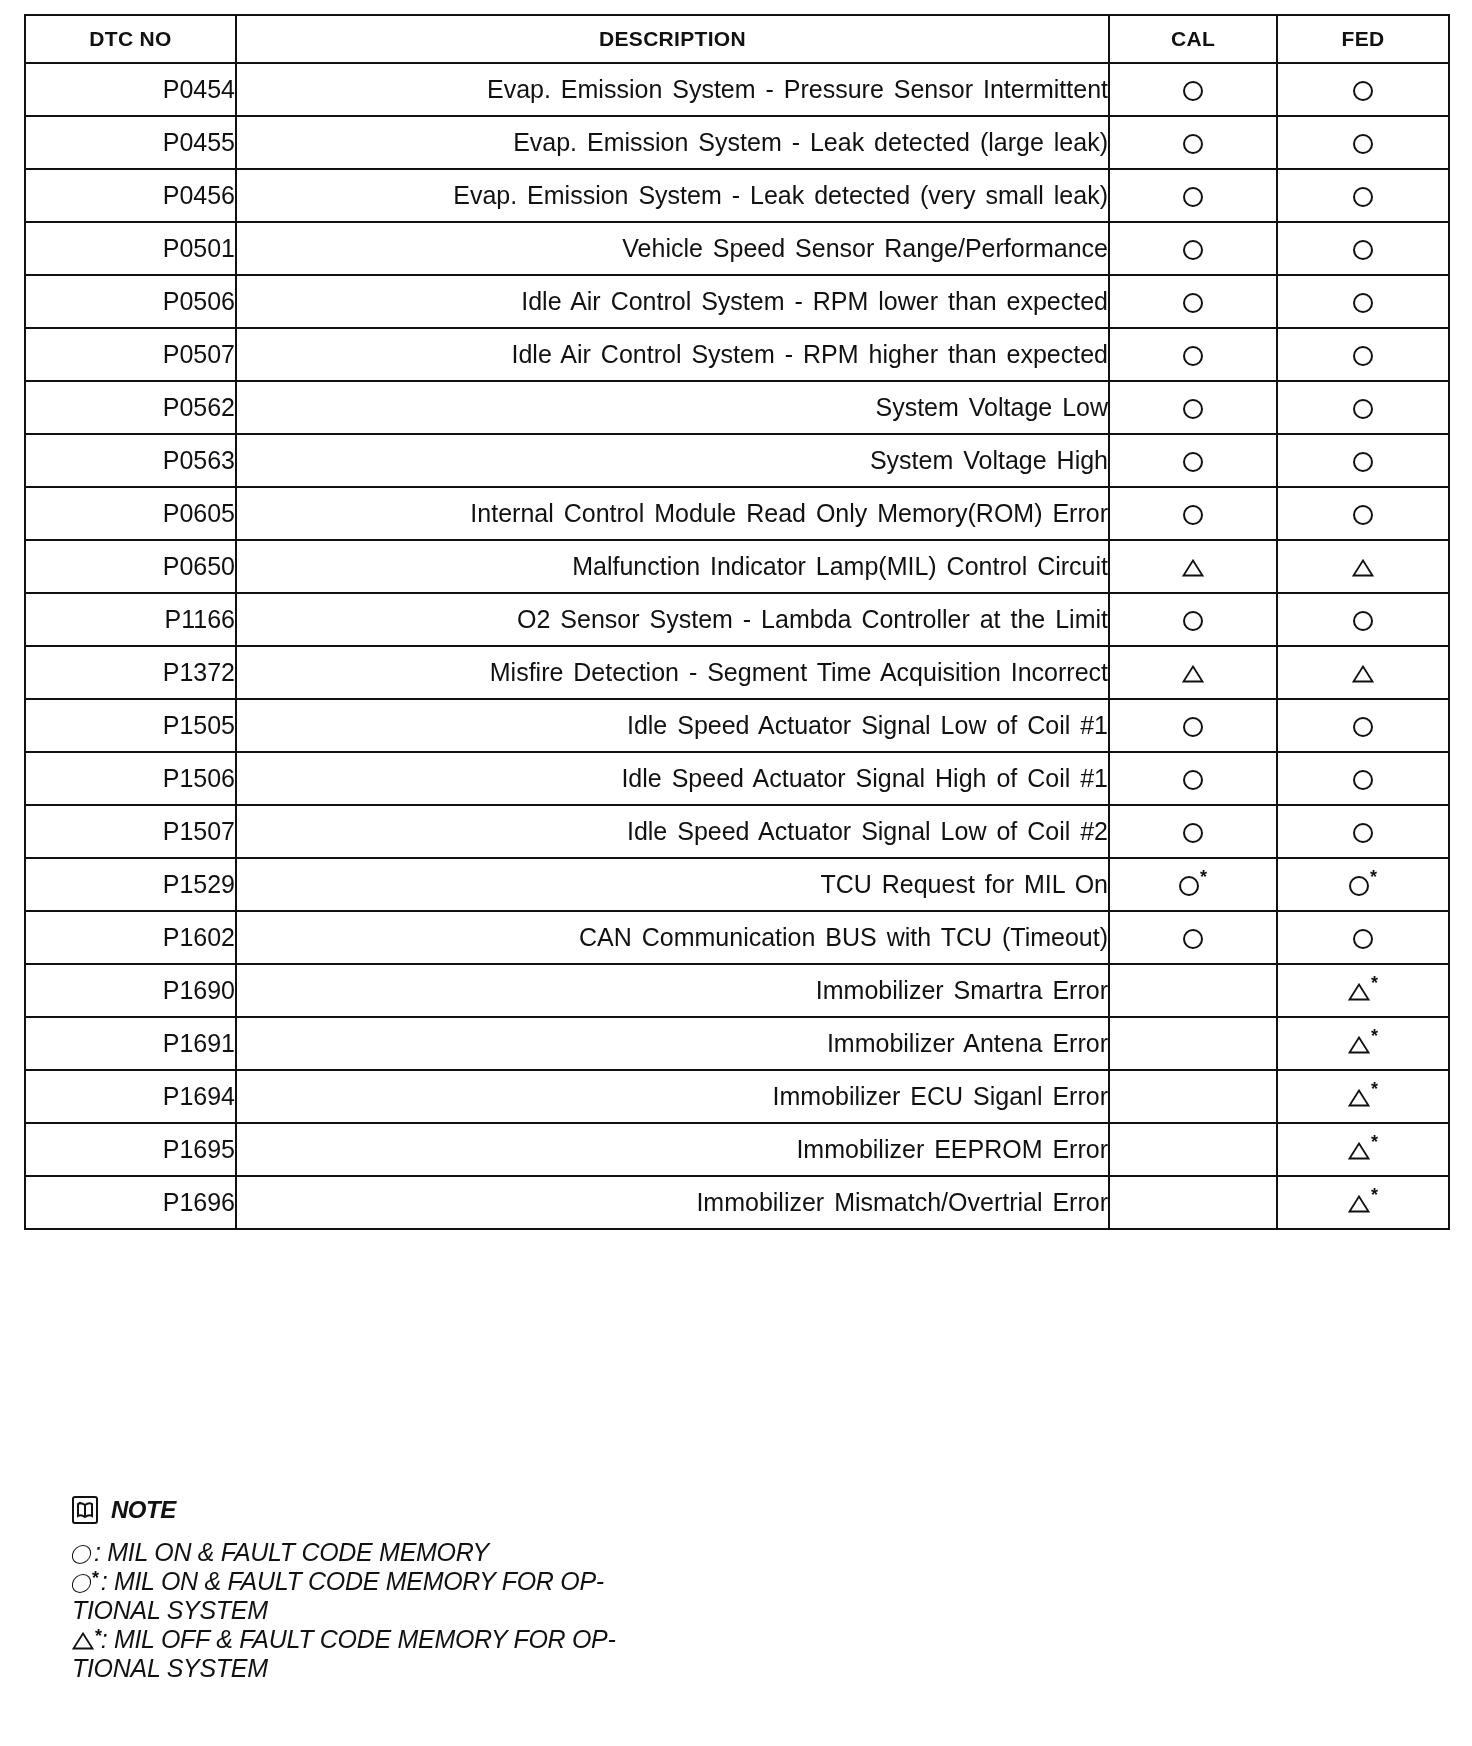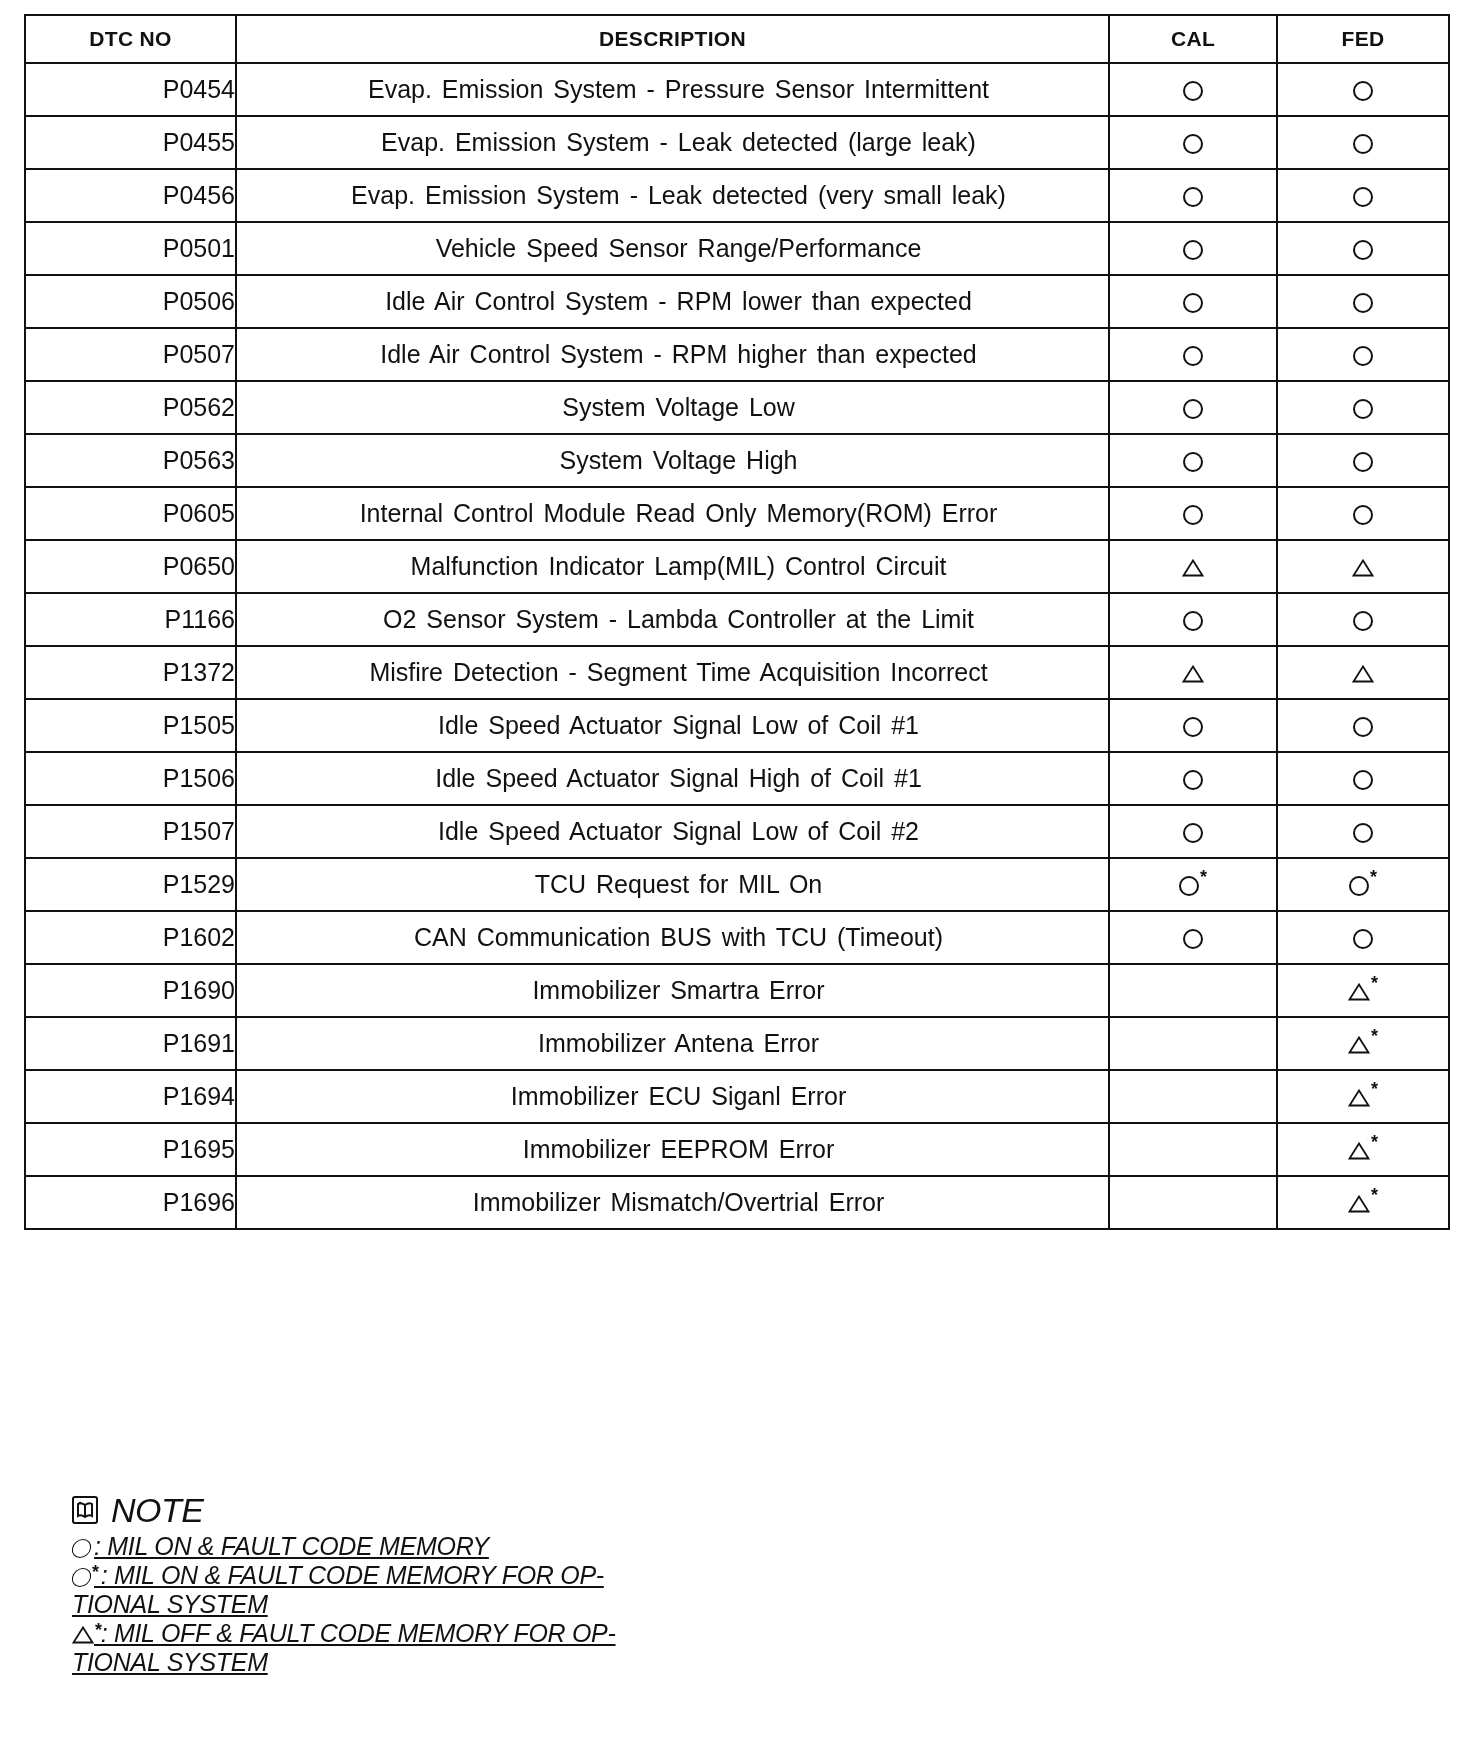--- a/index.html
+++ b/index.html
@@ -8,33 +8,33 @@
   .dtc-table { position: absolute; left: 24px; top: 14px; width: 1424px;
                border-collapse: collapse; table-layout: fixed; }
   .dtc-table th, .dtc-table td { border: 2.5px solid #111; padding: 0; }
   .dtc-table th { height: 46px; font-weight: bold; font-size: 21px; text-align: center; letter-spacing: 0.3px; }
   .dtc-table td { height: 51px; font-size: 25px; }
   .col-dtc { width: 211px; }
   .col-desc { width: 873px; }
   .col-cal { width: 168px; }
   .col-fed { width: 172px; }
   td.dtc { text-align: right; }
-  td.desc { text-align: center; padding-left: 12px; white-space: nowrap; word-spacing: 3px; }
+  td.desc { text-align: right; padding-left: 12px; white-space: nowrap; word-spacing: 3px; }
   td.sym { text-align: center; }
   .mark { display: inline-block; position: relative; vertical-align: middle; }
   .mark.circle { width: 20px; height: 20px; border: 2px solid #111; border-radius: 50%; box-sizing: border-box; }
   .mark.triangle { width: 22px; height: 18px; }
   .mark.triangle svg { display: block; }
   .star { font-size: 18px; font-weight: bold; vertical-align: top; margin-left: 1px; position: relative; top: -3px; }
   .note { position: absolute; left: 72px; top: 1494px; width: 700px; }
   .note-head { display: flex; align-items: center; height: 32px; }
   .note-icon { width: 26px; height: 28px; border: 2.5px solid #111; border-radius: 3px; box-sizing: border-box;
                display: flex; align-items: center; justify-content: center; margin-right: 13px; }
-  .note-title { font-weight: normal; font-style: italic; font-size: 34px; letter-spacing: -0.5px; }
-  .note-lines { margin-top: 6px; text-decoration: underline; }
+  .note-title { font-weight: bold; font-style: italic; font-size: 24px; letter-spacing: -0.5px; }
+  .note-lines { margin-top: 12px; }
   .note-line { font-style: italic; font-size: 25px; line-height: 29px; letter-spacing: -0.3px; white-space: nowrap; }
   .note-sym { display: inline-block; width: 22px; text-align: left; font-style: normal; }
   .note-sym .mark.circle { width: 19px; height: 19px; border-width: 1.8px; transform: skewX(-10deg); }
 </style>
 </head>
 <body>
 
 <table class="dtc-table">
   <colgroup>
     <col class="col-dtc">

